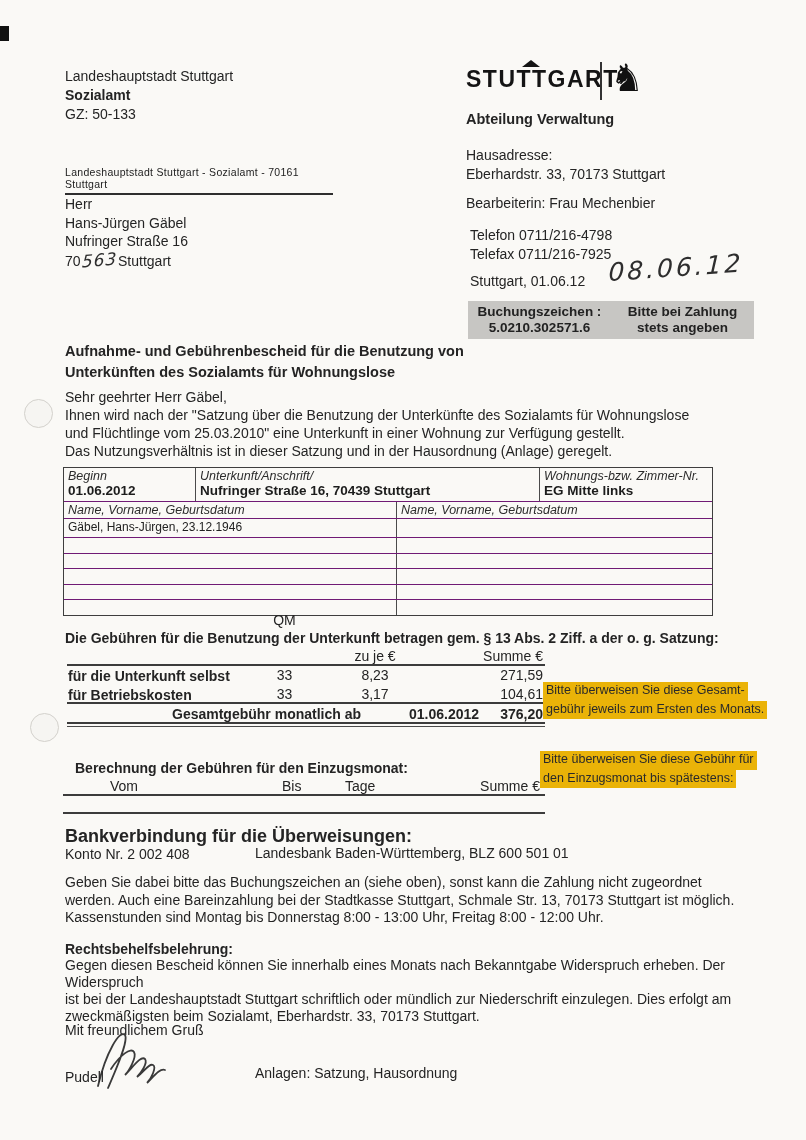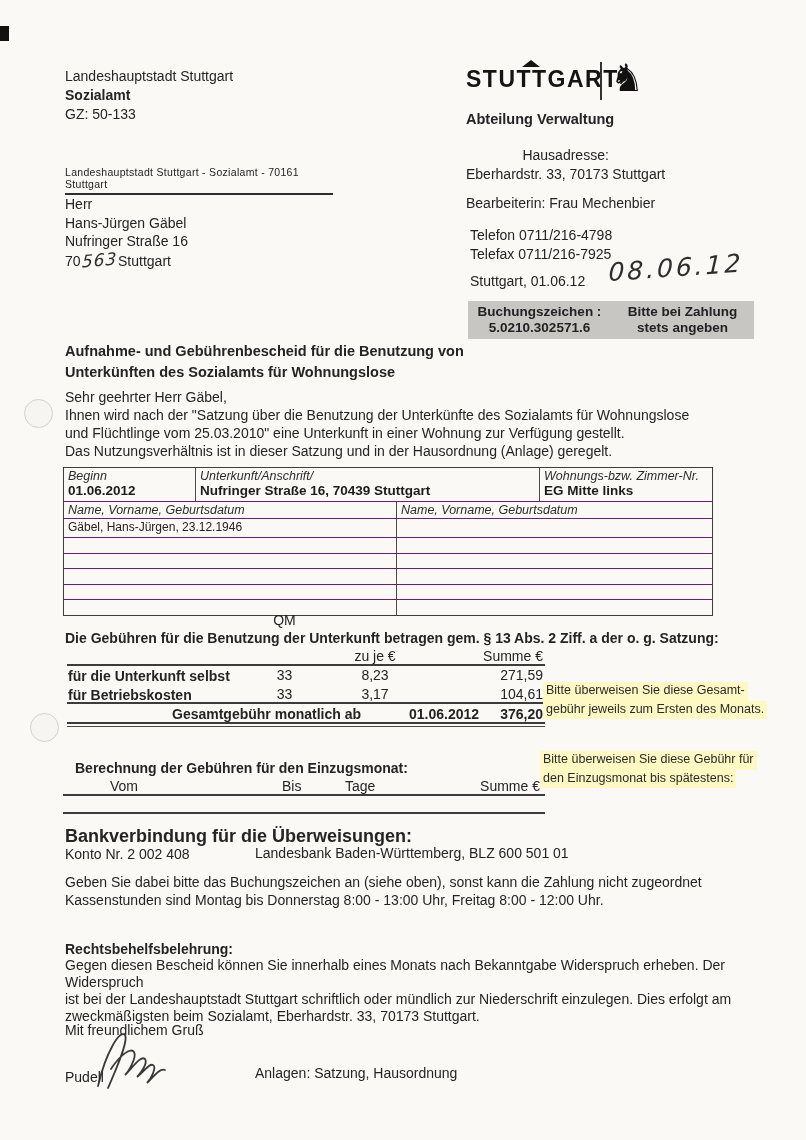--- a/index.html
+++ b/index.html
@@ -36,21 +36,21 @@
   
   .occ{position:absolute;left:63px;top:467px;width:648px;border:1.5px solid #3e3e3e;background:transparent;}
   .occ .row{display:flex;border-bottom:1px solid #701a75;}
   .occ .row:last-child{border-bottom:none;}
   .occ .cell{box-sizing:border-box;padding:1px 4px;overflow:hidden;}
   .occ .vr{border-right:1px solid #4a4a4a;}
   .lbl{font-style:italic;font-size:12.5px;line-height:14px;color:#2c2c2c;}
   .val{font-weight:bold;font-size:13.5px;line-height:16px;color:#1c1c1c;}
   .punch{position:absolute;width:27px;height:27px;border-radius:50%;border:1.5px solid #d3d1cc;background:#f6f5f2;}
   .note{position:absolute;font-size:12.5px;line-height:17.5px;color:#2a2a2a;}
-  .note span{display:block;background:#fef9c3;padding:0 3px 1px 3px;width:fit-content;}
+  .note span{display:block;background:#eab308;padding:0 3px 1px 3px;width:fit-content;}
   .logo-word{font-size:23px;font-weight:bold;letter-spacing:1.5px;color:#141414;}
   .roof{position:absolute;width:0;height:0;border-left:9px solid transparent;border-right:9px solid transparent;border-bottom:7px solid #141414;}
 </style>
 </head>
 <body>
 
 <div class="page">
 
   <div class="abs" style="left:0;top:26px;width:9px;height:15px;background:#111;"></div>
 
@@ -72,21 +72,21 @@
     <div><span>70</span><span class="hand hand-zip">563</span><span>Stuttgart</span></div>
   </div>
 
   <div class="abs" style="left:466px;top:66px;">
     <span class="logo-word"><span>STU</span><span style="position:relative;"><span class="roof" style="left:5px;top:-6px;"></span><span>TT</span></span><span>GART</span></span>
   </div>
   <div class="abs" style="left:600px;top:62px;width:1.5px;height:38px;background:#333;"></div>
   <div class="abs" style="left:610px;top:56px;font-size:38px;color:#111;">♞</div>
 
   <div class="abs t b" style="left:466px;top:110px;font-size:14.5px;">Abteilung Verwaltung</div>
-  <div class="abs t" style="left:466px;top:146px;text-align:center;">
+  <div class="abs t" style="left:466px;top:146px;">
     <div>Hausadresse:</div>
     <div>Eberhardstr. 33, 70173 Stuttgart</div>
   </div>
   <div class="abs t" style="left:466px;top:194px;">Bearbeiterin: Frau Mechenbier</div>
   <div class="abs t" style="left:470px;top:226px;">
     <div>Telefon 0711/216-4798</div>
     <div>Telefax 0711/216-7925</div>
   </div>
   <div class="abs t" style="left:470px;top:272px;">Stuttgart, 01.06.12</div>
   <div class="abs hand hand-date" style="left:608px;top:258px;">08.06.12</div>
@@ -202,20 +202,21 @@
     <span>Bitte überweisen Sie diese Gebühr für</span>
     <span>den Einzugsmonat bis spätestens:</span>
   </div>
 
   <div class="abs t b" style="left:65px;top:827px;font-size:18px;">Bankverbindung für die Überweisungen:</div>
   <div class="abs t" style="left:65px;top:845px;">Konto Nr. 2 002 408</div>
   <div class="abs t" style="left:255px;top:844px;">Landesbank Baden-Württemberg, BLZ 600 501 01</div>
 
   <div class="abs t" style="left:65px;top:874px;line-height:17.5px;">
     <div>Geben Sie dabei bitte das Buchungszeichen an (siehe oben), sonst kann die Zahlung nicht zugeordnet</div>
+    <div>werden. Auch eine Bareinzahlung bei der Stadtkasse Stuttgart, Schmale Str. 13, 70173 Stuttgart ist möglich.</div>
     <div>Kassenstunden sind Montag bis Donnerstag 8:00 - 13:00 Uhr, Freitag 8:00 - 12:00 Uhr.</div>
   </div>
 
   <div class="abs t b" style="left:65px;top:940px;font-size:14px;">Rechtsbehelfsbelehrung:</div>
   <div class="abs t" style="left:65px;top:957px;line-height:17px;">
     <div>Gegen diesen Bescheid können Sie innerhalb eines Monats nach Bekanntgabe Widerspruch erheben. Der Widerspruch</div>
     <div>ist bei der Landeshauptstadt Stuttgart schriftlich oder mündlich zur Niederschrift einzulegen. Dies erfolgt am</div>
     <div>zweckmäßigsten beim Sozialamt, Eberhardstr. 33, 70173 Stuttgart.</div>
   </div>
 

